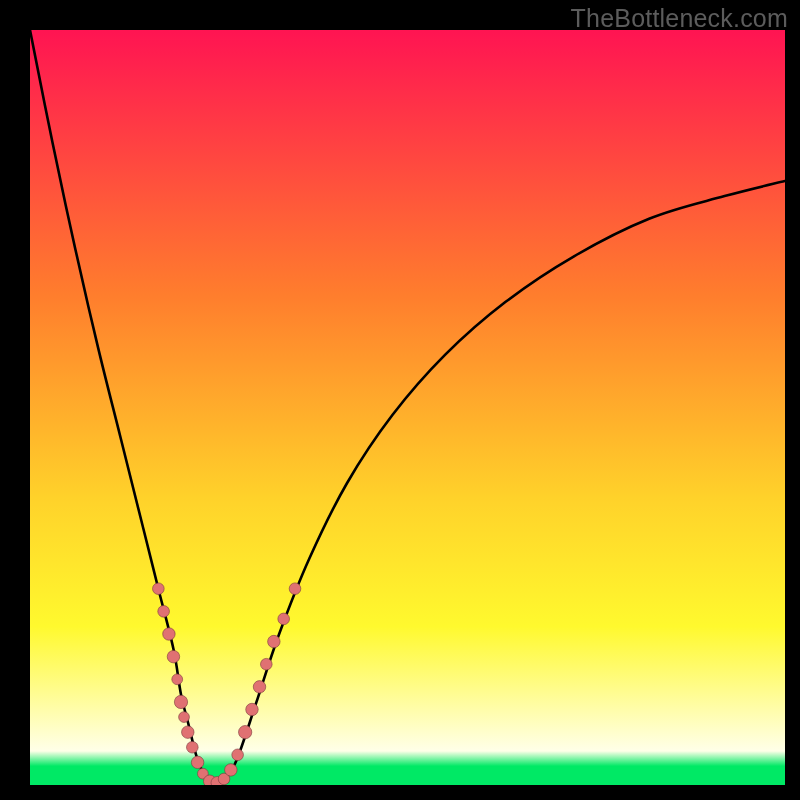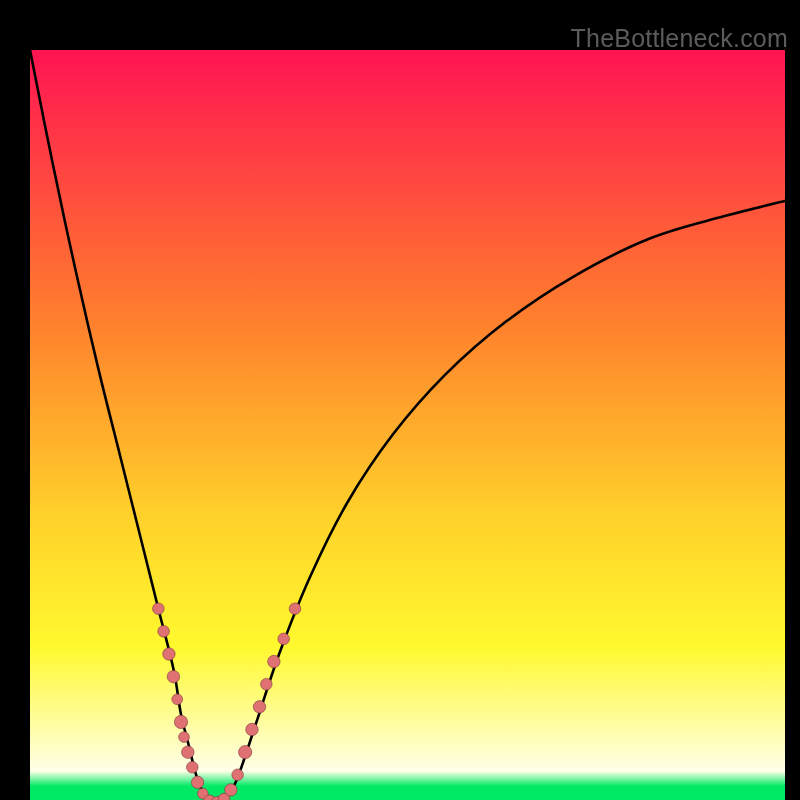--- a/index.html
+++ b/index.html
@@ -11,21 +11,20 @@
     overflow: hidden;
     font-family: Arial, Helvetica, sans-serif;
   }
   .frame {
     position: absolute;
     left: 0;
     top: 0;
     width: 800px;
     height: 667px;
     background: #000;
-    margin-top: 20px;
   }
   .plot {
     position: absolute;
     left: 30px;
     top: 30px;
     width: 755px;
     height: 755px;
     overflow: hidden;
   }
   .gradient {

